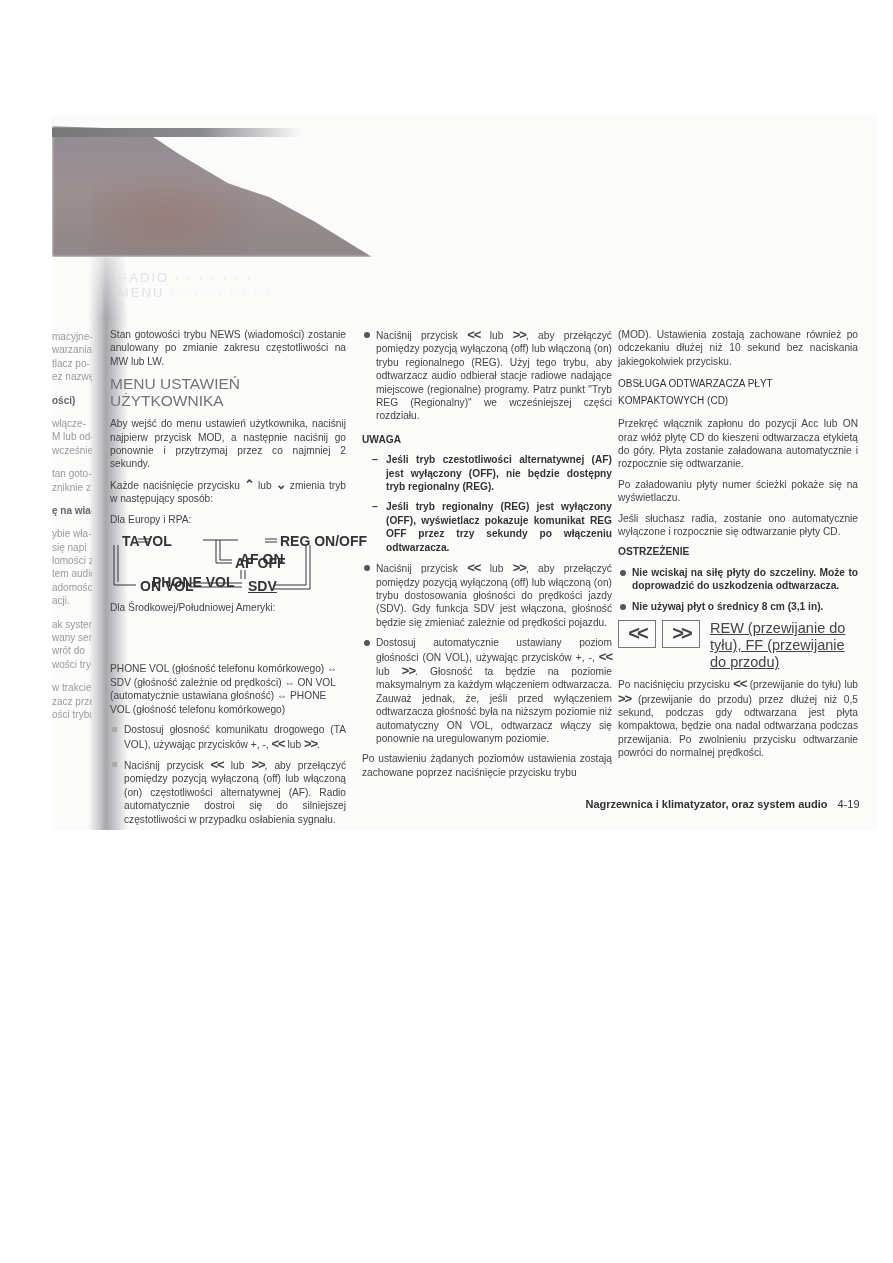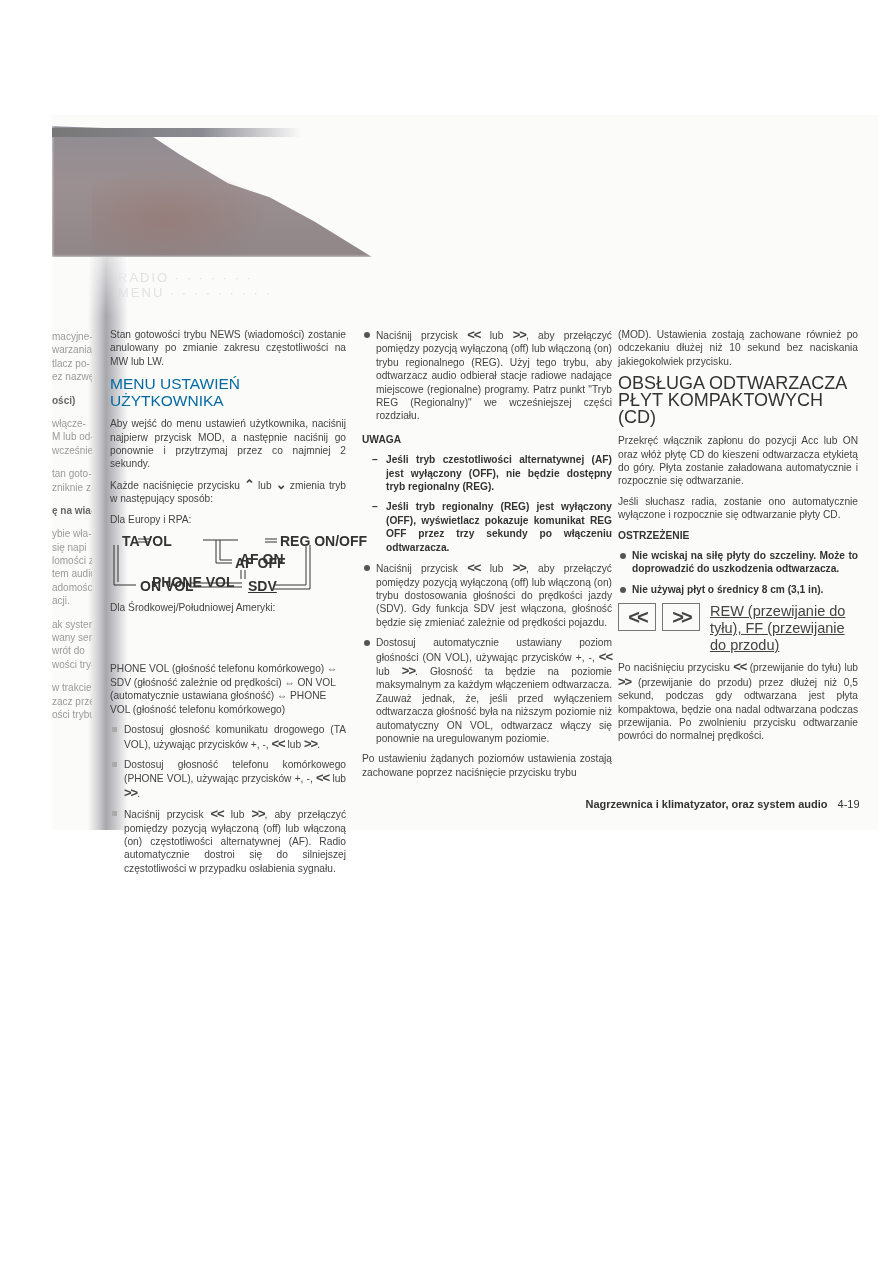--- a/index.html
+++ b/index.html
@@ -16,22 +16,22 @@
   .ghost-head{position:absolute;left:118px;top:270px;width:260px;font-size:13px;color:#e2e2e4;line-height:15px;letter-spacing:2px;}
   .leftstrip{position:absolute;left:52px;top:330px;width:40px;font-size:10px;color:#9a9a9a;line-height:13.4px;white-space:nowrap;overflow:hidden;}
   .leftstrip div{height:13.4px;}
   .leftstrip .gap{height:10px;}
   .leftstrip .b{font-weight:bold;color:#666;}
   .col{position:absolute;font-size:10.2px;line-height:13.4px;color:#444;}
   .col p{margin:0 0 7px 0;text-align:justify;}
   .col1{left:110px;top:328px;width:236px;}
   .col2{left:362px;top:328px;width:250px;}
   .col3{left:618px;top:328px;width:240px;}
-  .h1{font-size:15.5px;line-height:17px;color:#0369a1;margin:2px 0 8px 0;font-weight:normal;}
-  .h2{font-size:18px;line-height:17px;color:#333;margin:4px 0 8px 0;font-weight:normal;}
+  .h1{font-size:15.5px;line-height:17px;color:#737373;margin:2px 0 8px 0;font-weight:normal;}
+  .h2{font-size:10px;line-height:17px;color:#333;margin:4px 0 8px 0;font-weight:normal;}
   .sub{font-weight:bold;font-size:10.2px;margin:0 0 7px 0;color:#333;}
   .bul{position:relative;padding-left:14px;margin:0 0 7px 0;text-align:justify;}
   .bul:before{content:"";position:absolute;left:2px;top:4px;width:6px;height:6px;border-radius:50%;background:#555;}
   .bul.sq:before{border-radius:0;width:5px;height:5px;background:#aaa;}
   .dash{position:relative;padding-left:24px;margin:0 0 7px 0;font-weight:bold;color:#333;text-align:justify;}
   .dash:before{content:"–";position:absolute;left:10px;top:0;}
   .bold{font-weight:bold;color:#333;}
   .chev{font-weight:bold;font-size:13px;letter-spacing:-1px;}
   .diagram{position:relative;width:236px;height:62px;margin:0 0 6px 0;font-size:14px;font-weight:bold;color:#333;}
   .diagram span{position:absolute;white-space:nowrap;}
@@ -143,26 +143,20 @@
   <p>Dla Środkowej/Południowej Ameryki:</p>
   <p style="text-align:left;margin-top:48px;">PHONE VOL (głośność telefonu komórkowego) ⇔ SDV (głośność zależnie od prędkości) ⇔ ON VOL (automatycznie ustawiana głośność) ⇔ PHONE VOL (głośność telefonu komórkowego)</p>
 
   <div class="bul sq">
     <span>Dostosuj głosność komunikatu drogowego (TA VOL), używając przycisków +, -,</span>
     <span class="chev">&lt;&lt;</span>
     <span>lub</span>
     <span class="chev">&gt;&gt;</span><span>.</span>
   </div>
   <div class="bul sq">
-    <span>Dostosuj głosność telefonu komórkowego (PHONE VOL), używając przycisków +, -,</span>
-    <span class="chev">&lt;&lt;</span>
-    <span>lub</span>
-    <span class="chev">&gt;&gt;</span><span>.</span>
-  </div>
-  <div class="bul sq">
     <span>Naciśnij przycisk</span>
     <span class="chev">&lt;&lt;</span>
     <span>lub</span>
     <span class="chev">&gt;&gt;</span><span>, aby przełączyć pomiędzy pozycją wyłączoną (off) lub włączoną (on) częstotliwości alternatywnej (AF). Radio automatycznie dostroi się do silniejszej częstotliwości w przypadku osłabienia sygnału.</span>
   </div>
 </div>
 
 <div class="col col2">
   <div class="bul">
     <span>Naciśnij przycisk</span>
@@ -185,20 +179,21 @@
     <span>lub</span>
     <span class="chev">&gt;&gt;</span><span>. Głosność ta będzie na poziomie maksymalnym za każdym włączeniem odtwarzacza. Zauważ jednak, że, jeśli przed wyłączeniem odtwarzacza głośność była na niższym poziomie niż automatyczny ON VOL, odtwarzacz włączy się ponownie na uregulowanym poziomie.</span>
   </div>
   <p>Po ustawieniu żądanych poziomów ustawienia zostają zachowane poprzez naciśnięcie przycisku trybu</p>
 </div>
 
 <div class="col col3">
   <p>(MOD). Ustawienia zostają zachowane również po odczekaniu dłużej niż 10 sekund bez naciskania jakiegokolwiek przycisku.</p>
   <div class="h2">OBSŁUGA ODTWARZACZA PŁYT KOMPAKTOWYCH (CD)</div>
   <p>Przekręć włącznik zapłonu do pozycji Acc lub ON oraz włóż płytę CD do kieszeni odtwarzacza etykietą do góry. Płyta zostanie załadowana automatycznie i rozpocznie się odtwarzanie.</p>
+  <p>Po załadowaniu płyty numer ścieżki pokaże się na wyświetlaczu.</p>
   <p>Jeśli słuchasz radia, zostanie ono automatycznie wyłączone i rozpocznie się odtwarzanie płyty CD.</p>
   <div class="sub">OSTRZEŻENIE</div>
   <div class="bul bold">Nie wciskaj na siłę płyty do szczeliny. Może to doprowadzić do uszkodzenia odtwarzacza.</div>
   <div class="bul bold">Nie używaj płyt o średnicy 8 cm (3,1 in).</div>
   <div class="rewrow">
     <div class="btnbox">&lt;&lt;</div>
     <div class="btnbox">&gt;&gt;</div>
     <div class="rewlabel">REW (przewijanie do tyłu), FF (przewijanie do przodu)</div>
   </div>
   <p>

